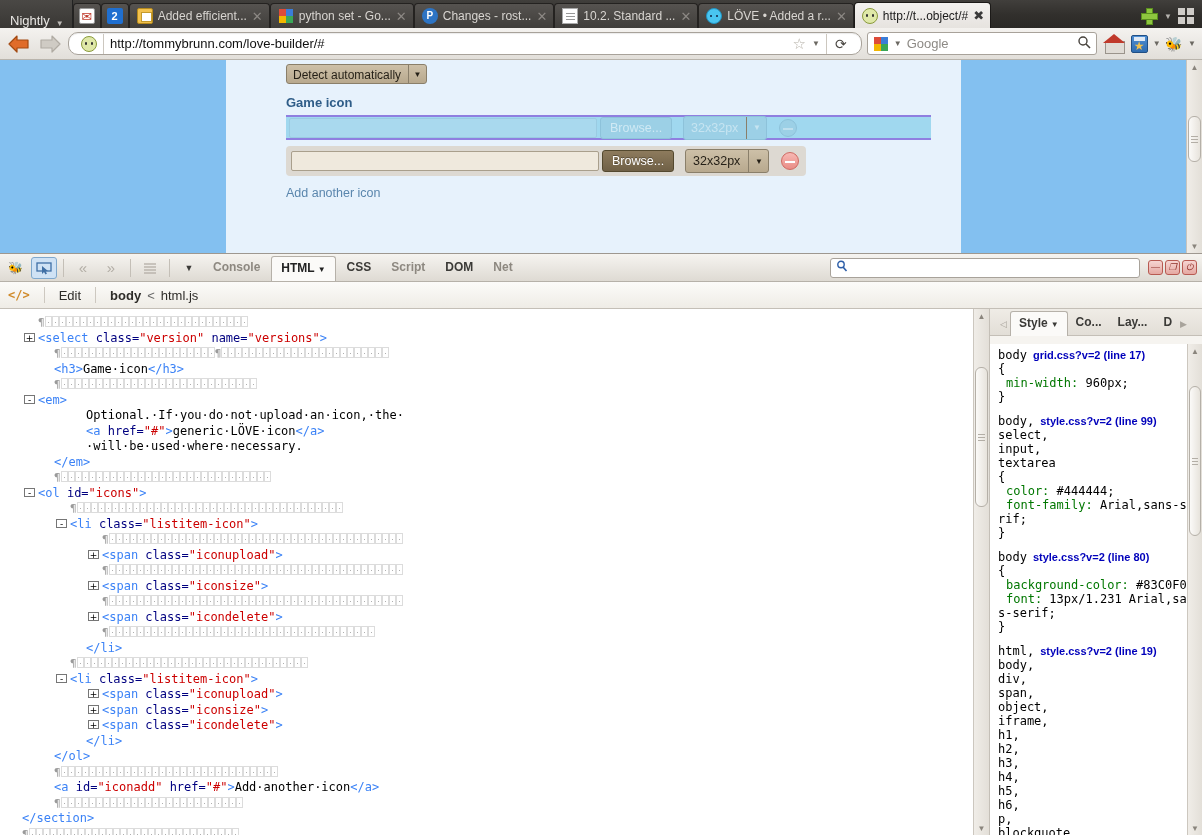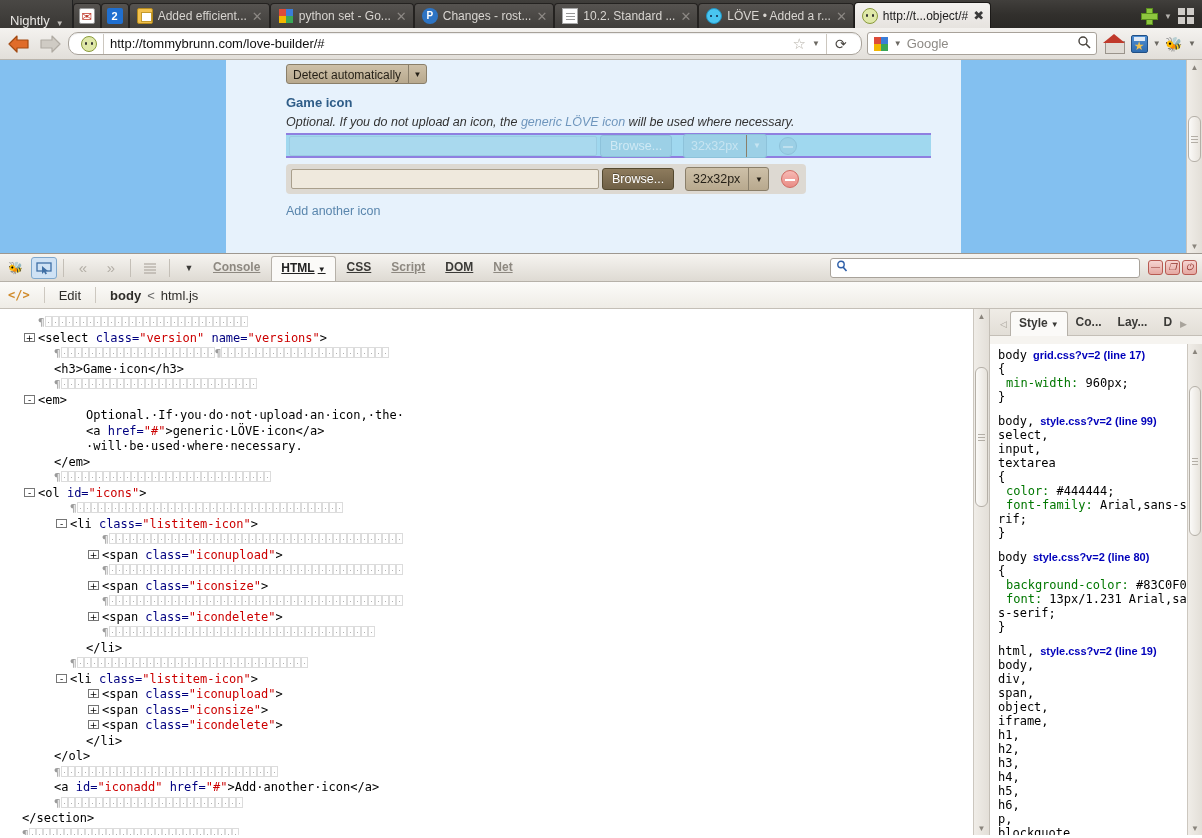--- a/index.html
+++ b/index.html
@@ -261,21 +261,21 @@
     height:28px; display:flex; align-items:center;
     background:linear-gradient(to bottom,#f6f4f0,#dedad3);
     border-bottom:1px solid #b6b1a9; padding:0 3px; gap:2px;
   }
   .fb-btn { width:26px; height:22px; display:flex; align-items:center;
     justify-content:center; border-radius:3px; }
   .fb-btn.pressed { background:#cfe2f5; border:1px solid #7fa8cd; }
   .fb-sep { width:1px; height:18px; background:#c4bfb7; margin:0 4px; }
   .fb-panel-tab {
     padding:4px 9px 5px 9px; font-size:12px; font-weight:bold;
-    color:#8d8880; font-family:"Liberation Sans",sans-serif;text-decoration:underline;
+    color:#8d8880; font-family:"Liberation Sans",sans-serif;
   }
   .fb-panel-tab.dark { color:#3b3a37; }
   .fb-panel-tab.active {
     background:#fbfaf8; border:1px solid #b6b1a9; border-bottom:none;
     color:#222; border-radius:3px 3px 0 0; margin-bottom:-1px; padding-bottom:6px;
   }
   #fb-search {
     margin-left:auto; width:310px; height:20px; background:#fff;
     border:1px solid #a8a29a; border-radius:3px;
     display:flex; align-items:center; padding:0 5px; gap:5px;
@@ -321,21 +321,21 @@
   #htmlcode {
     padding:6px 0 0 0; font-family:"DejaVu Sans Mono","Liberation Mono",monospace;
     font-size:12px; line-height:15.5px; color:#000; white-space:pre;
   }
   .cl { display:block; height:15.5px; white-space:pre; }
   .tw { display:inline-block; width:11px; height:9px; line-height:8px;
     text-align:center; font-size:9px; font-family:"DejaVu Sans",sans-serif;
     border:1px solid #767676; background:#fff; color:#000; vertical-align:1px;
     margin-right:3px; }
   .tw.none { border:none; background:none; }
-  .tag { color:#000000; }
+  .tag { color:#3b82f6; }
   .attr { color:#000080; }
   .val { color:#cc0000; }
   .txt { color:#000; }
   .ws {
     display:inline-block; color:#b9b9b9;
   }
   .pil { display:inline-block; width:7px; height:11px; border:1px solid #dcdcdc;
     margin-right:0; vertical-align:-1px; position:relative; }
   .pil:after{ content:""; position:absolute; left:2px; top:5px; width:1px; height:1px;
     background:#b0b0b0; }
@@ -492,23 +492,20 @@
 
   <div id="page-content">
 
     <div class="select-btn">
       <span class="sv">Detect automatically</span>
       <span class="sd">▼</span>
     </div>
 
     <h3 class="page-h3">Game icon</h3>
 
-    <em class="page-em">
-      <span>Optional. If you do not upload an icon, the </span><a href="#">generic LÖVE icon</a><span> will be used where necessary.</span>
-    </em>
 
     <ol id="icons-list">
       <li class="listitem-icon highlighted ghost">
         <div class="row-inner">
           <span class="icon-textfield"></span>
           <span class="browse-btn">Browse...</span>
           <span class="select-btn size-select">
             <span class="sv">32x32px</span>
             <span class="sd">▼</span>
           </span>

